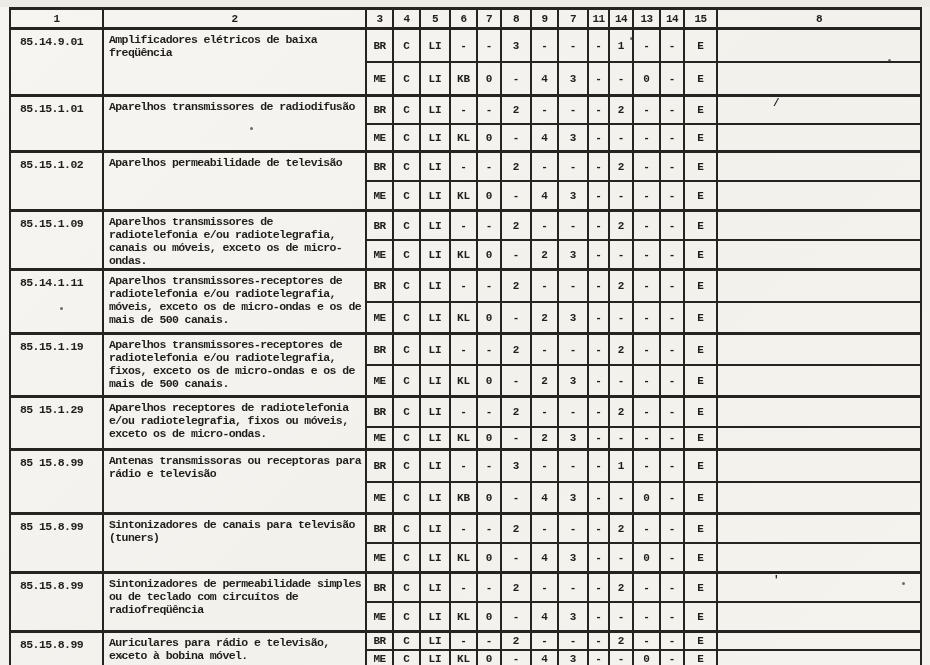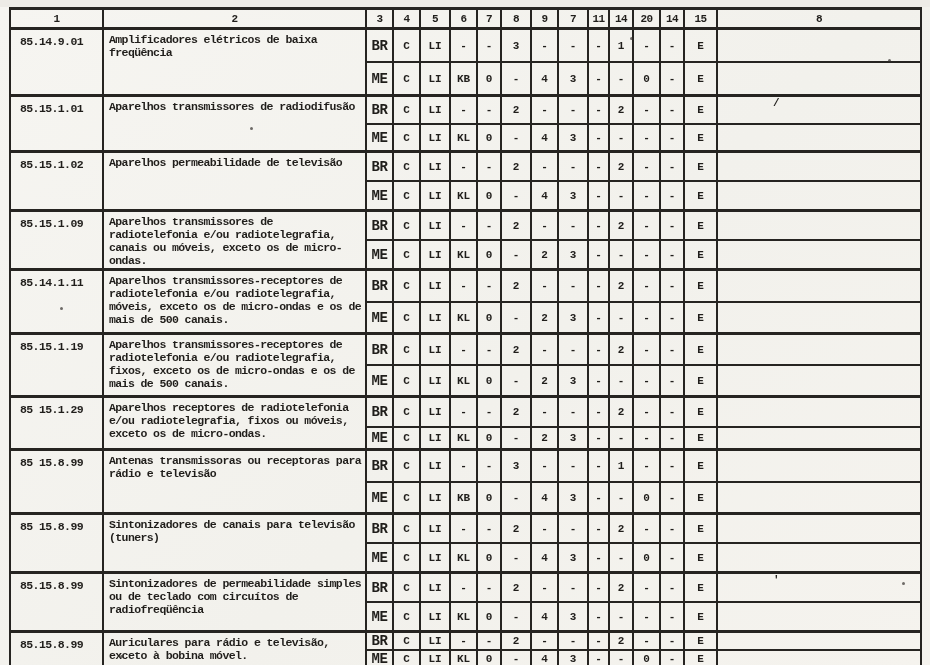--- a/index.html
+++ b/index.html
@@ -43,21 +43,21 @@
   }
   td.desc{
     font-size:11.5px;
     font-weight:bold;
     line-height:13px;
     vertical-align:top;
     padding:3px 1px 0 5px;
     letter-spacing:-0.6px;
   }
   td.flow{
-    font-size:14px;
+    font-size:11px;
     font-weight:bold;
     text-align:center;
     padding:0;
     letter-spacing:-0.5px;
   }
   td.val{
     font-size:11px;
     font-weight:bold;
     text-align:center;
     padding:0;
@@ -108,21 +108,21 @@
           <th>3</th>
           <th>4</th>
           <th>5</th>
           <th>6</th>
           <th>7</th>
           <th>8</th>
           <th>9</th>
           <th>7</th>
           <th>11</th>
           <th>14</th>
-          <th>20</th>
+          <th>13</th>
           <th>14</th>
           <th>15</th>
           <th>8</th>
         </tr>
     </thead>
     <tbody id="table-body">
         <tr class="main-top">
           <td class="code" rowspan="2">85.14.9.01</td>
           <td class="desc" rowspan="2">Amplificadores elétricos de baixa freqüência</td>
           <td class="flow" style="height: 31px;">BR</td>

